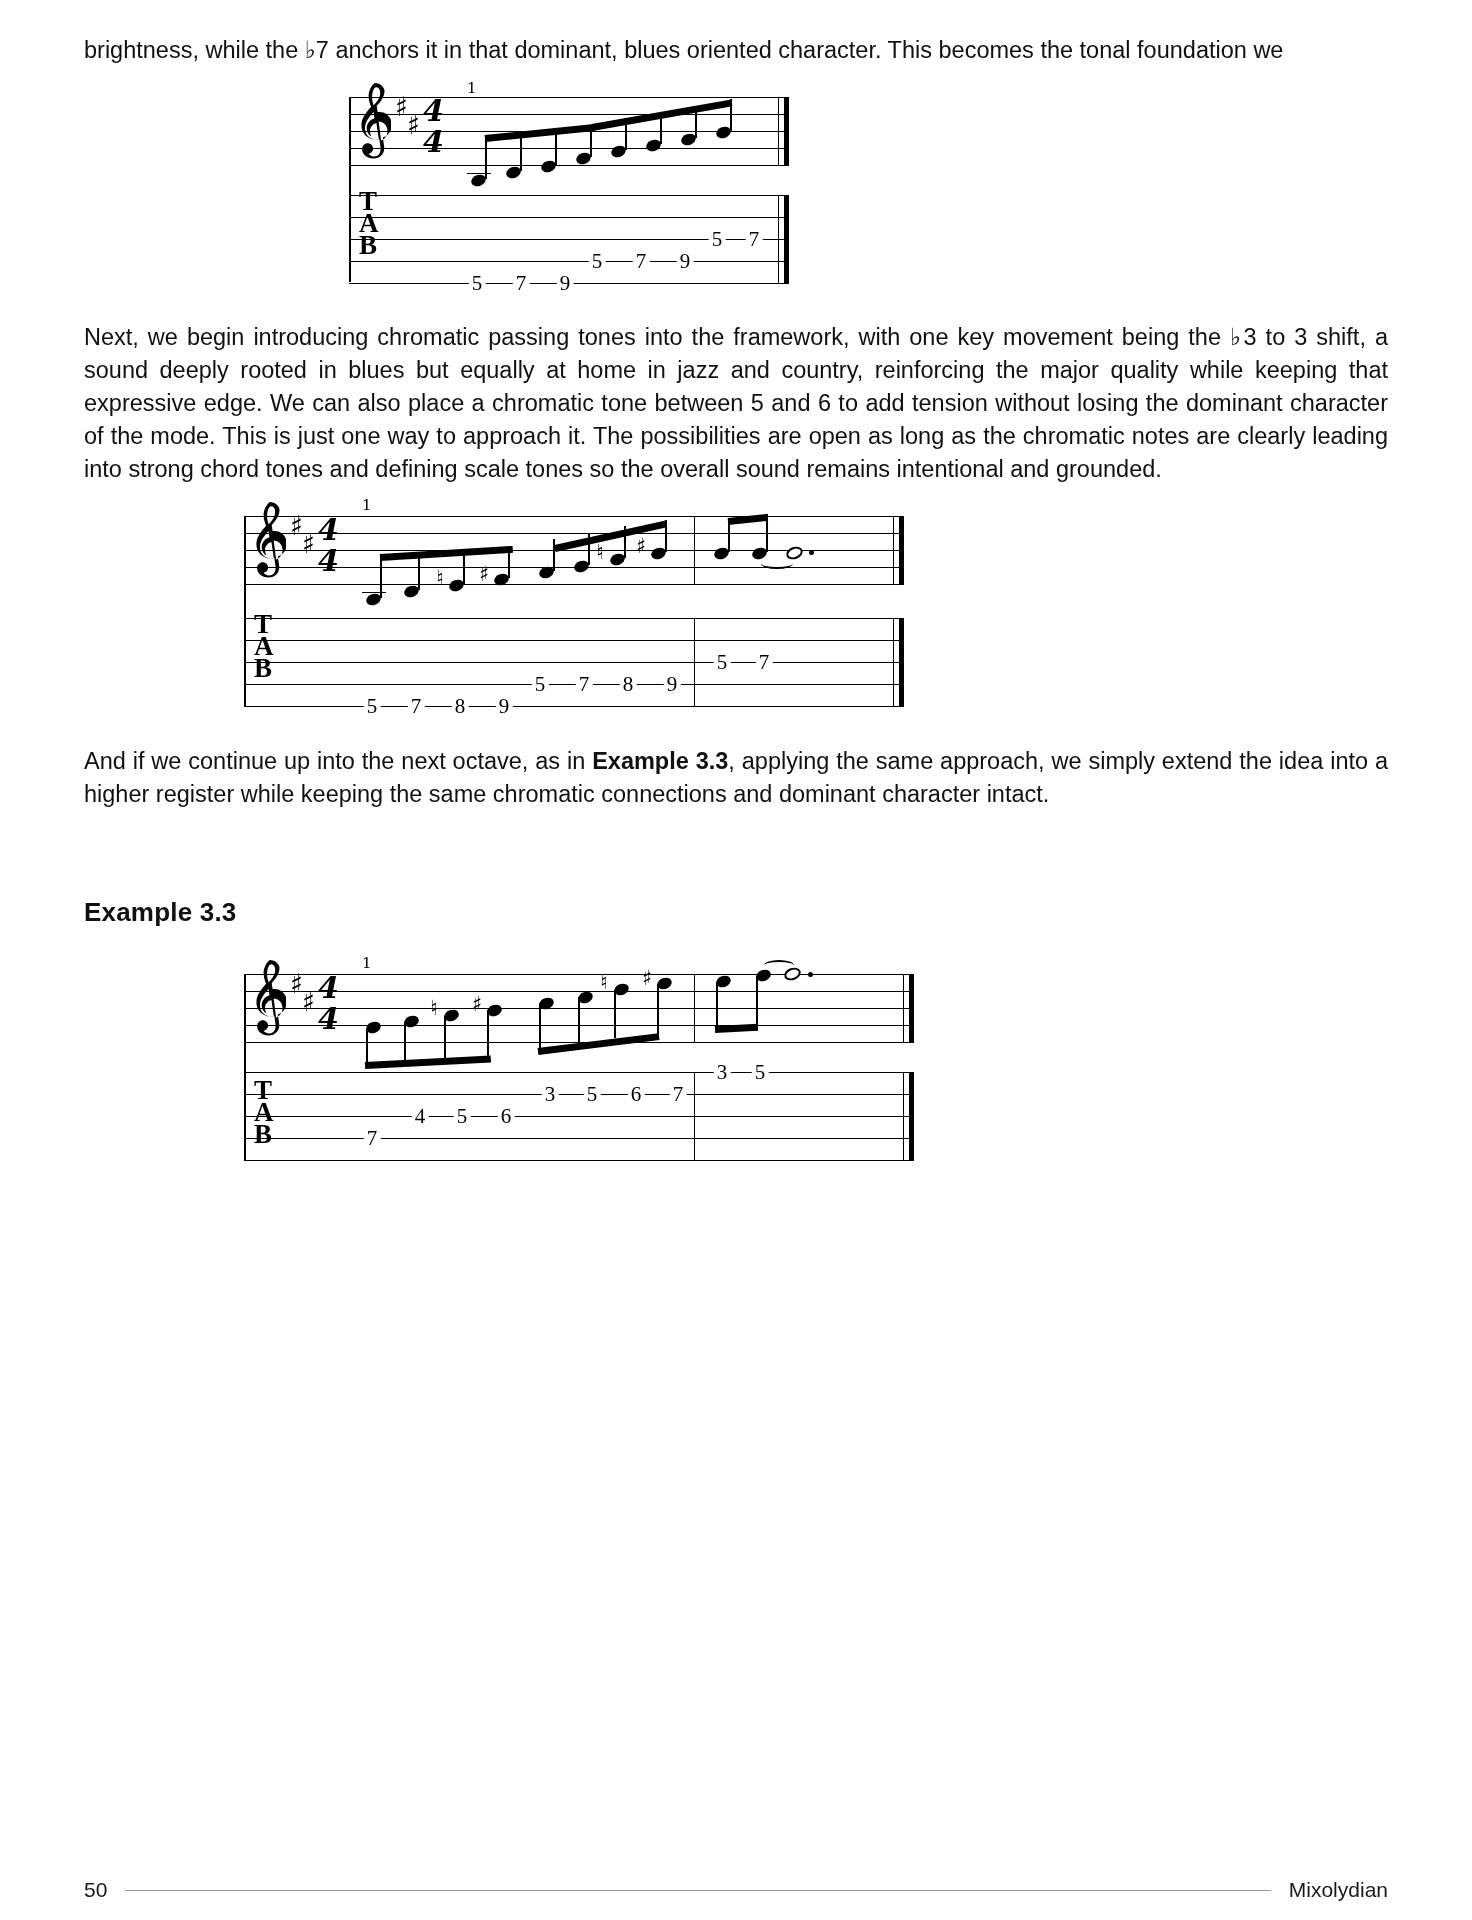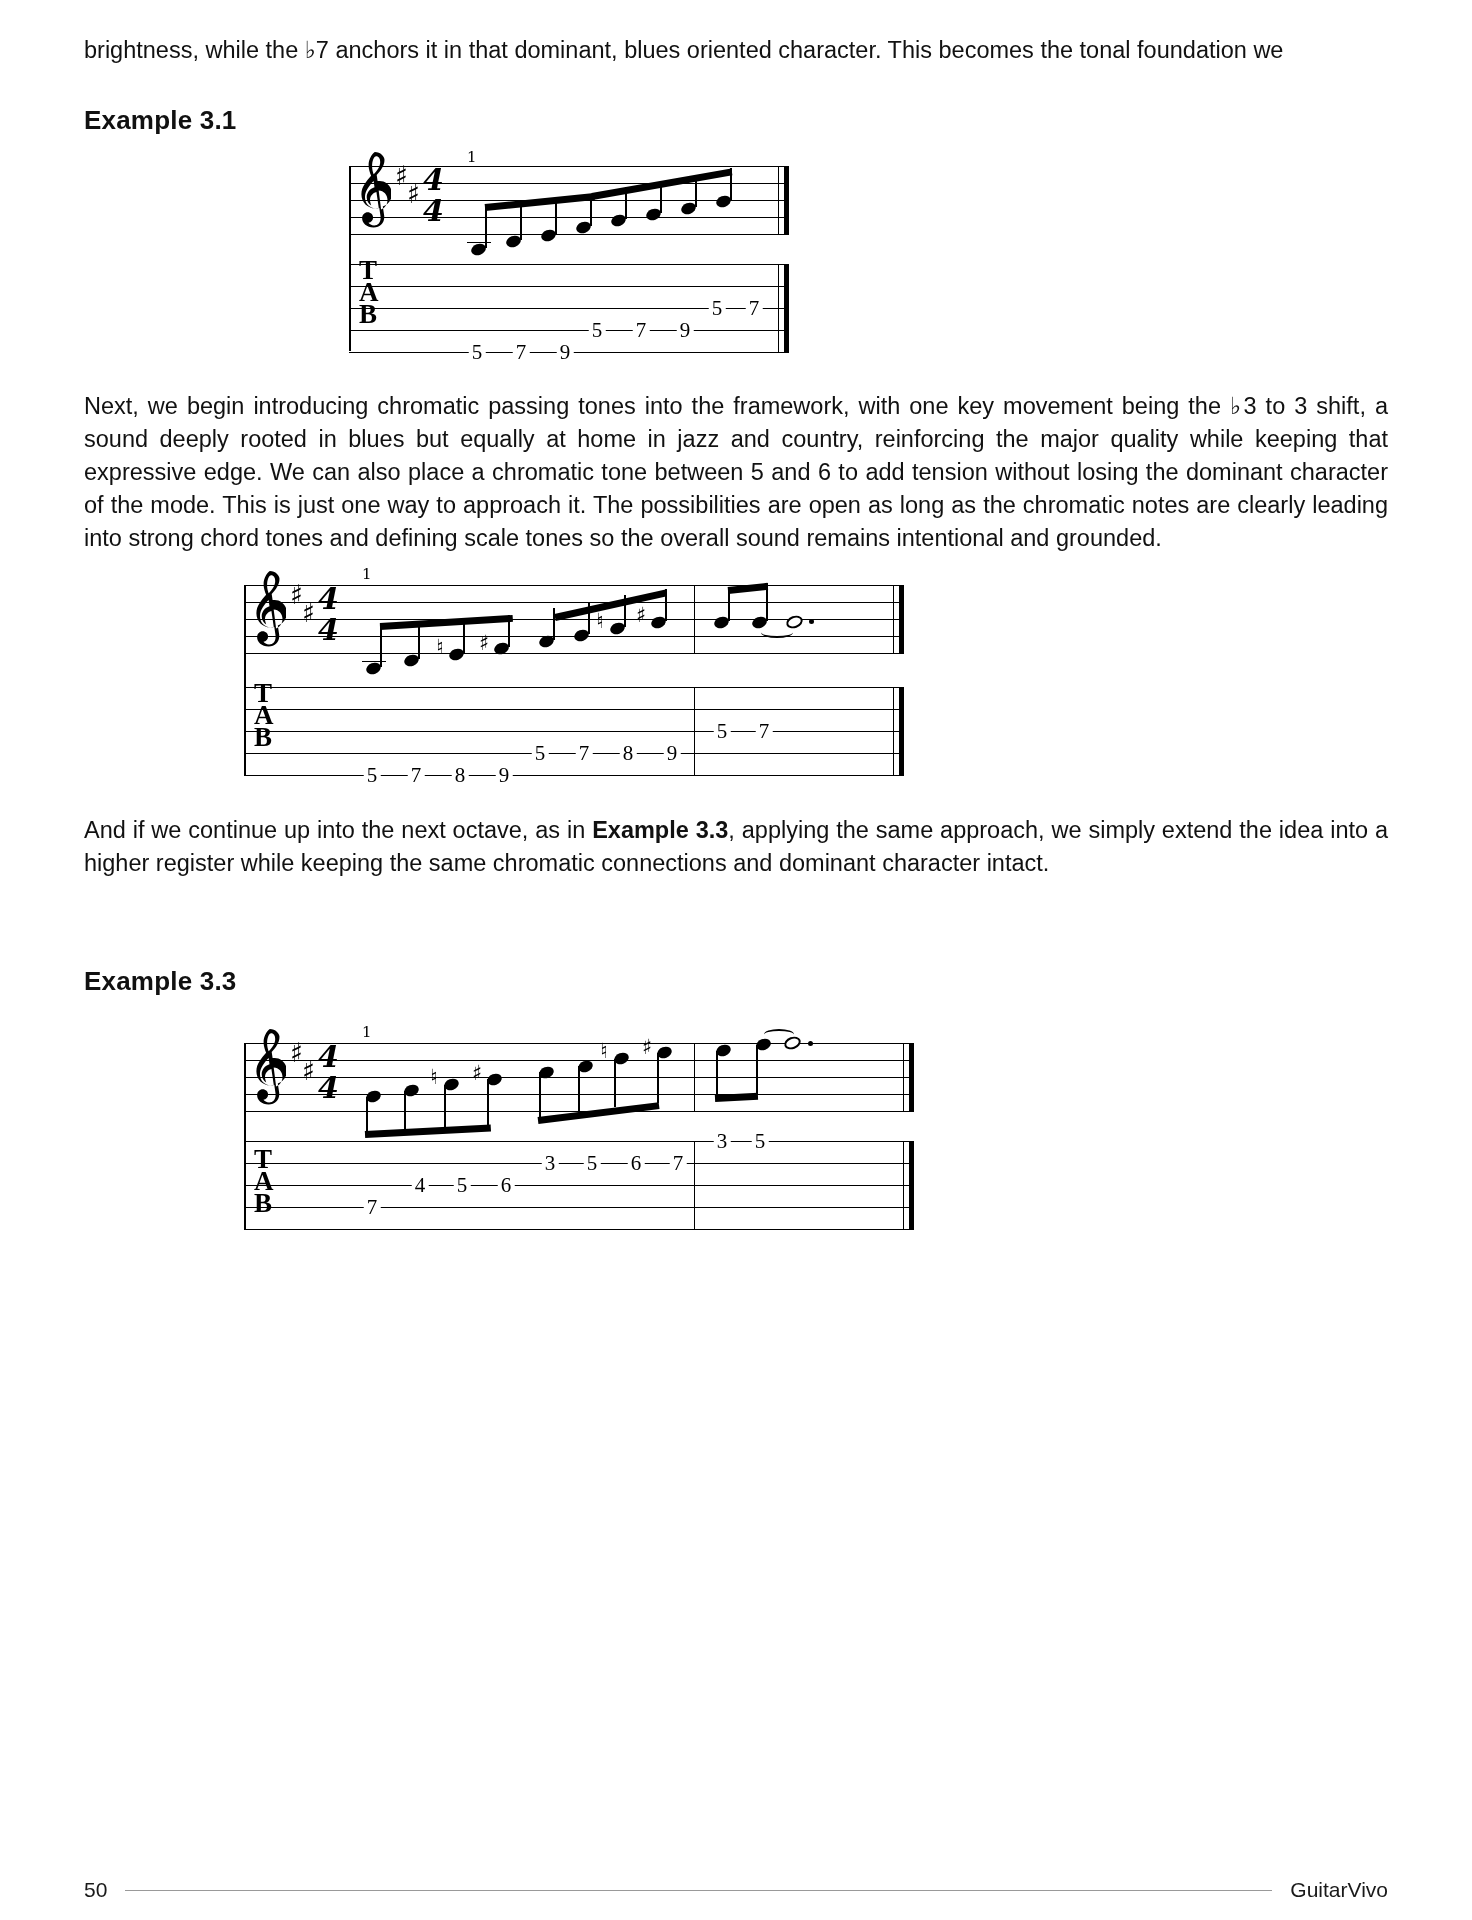--- a/index.html
+++ b/index.html
@@ -188,21 +188,20 @@
 </head>
 <body>
 
 <div class="page">
 
 
   <div class="para ragged">
     <div>brightness, while the ♭7 anchors it in that dominant, blues oriented character. This becomes the tonal foundation we</div>
   </div>
 
-  <div class="ex-heading">Example 3.1</div>
 
   <div class="system" style="width:440px; height:200px; margin-top:20px; margin-left:265px;">
     <div class="system-inner">
 
       <div class="staff" style="top:10px; height:68px;">
         <div class="sline" style="top:0px;"></div>
         <div class="sline" style="top:17px;"></div>
         <div class="sline" style="top:34px;"></div>
         <div class="sline" style="top:51px;"></div>
         <div class="sline" style="top:68px;"></div>
@@ -508,16 +507,16 @@
       <div class="fret" style="left:516px; top:122px;">5</div>
 
       <div class="endbar-thin" style="right:10px; top:122px; height:88px;"></div>
       <div class="endbar-thick" style="right:0px; top:122px; height:88px;"></div>
     </div>
   </div>
 
   <div class="footer">
     <div class="footer-page">50</div>
     <div class="footer-rule"></div>
-    <div class="footer-brand">GuitarVivo</div>
+    <div class="footer-brand">Mixolydian</div>
   </div>
 
 </div>
 
 </body></html>

